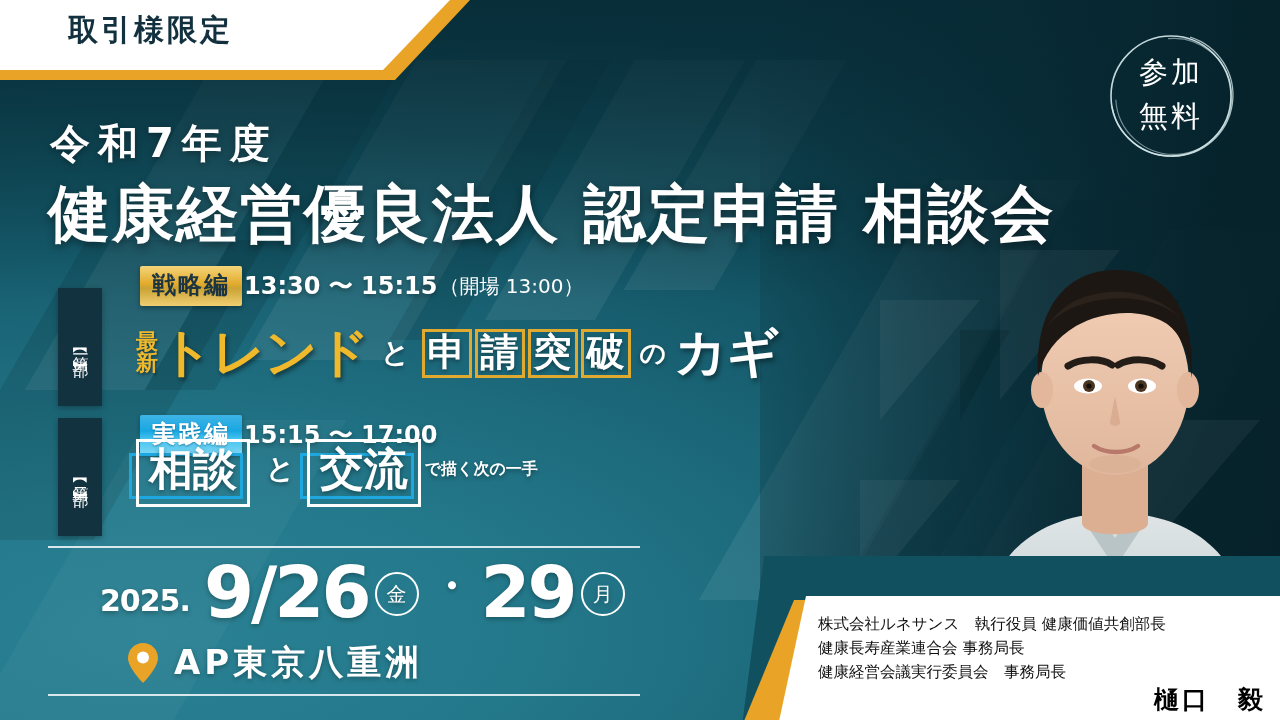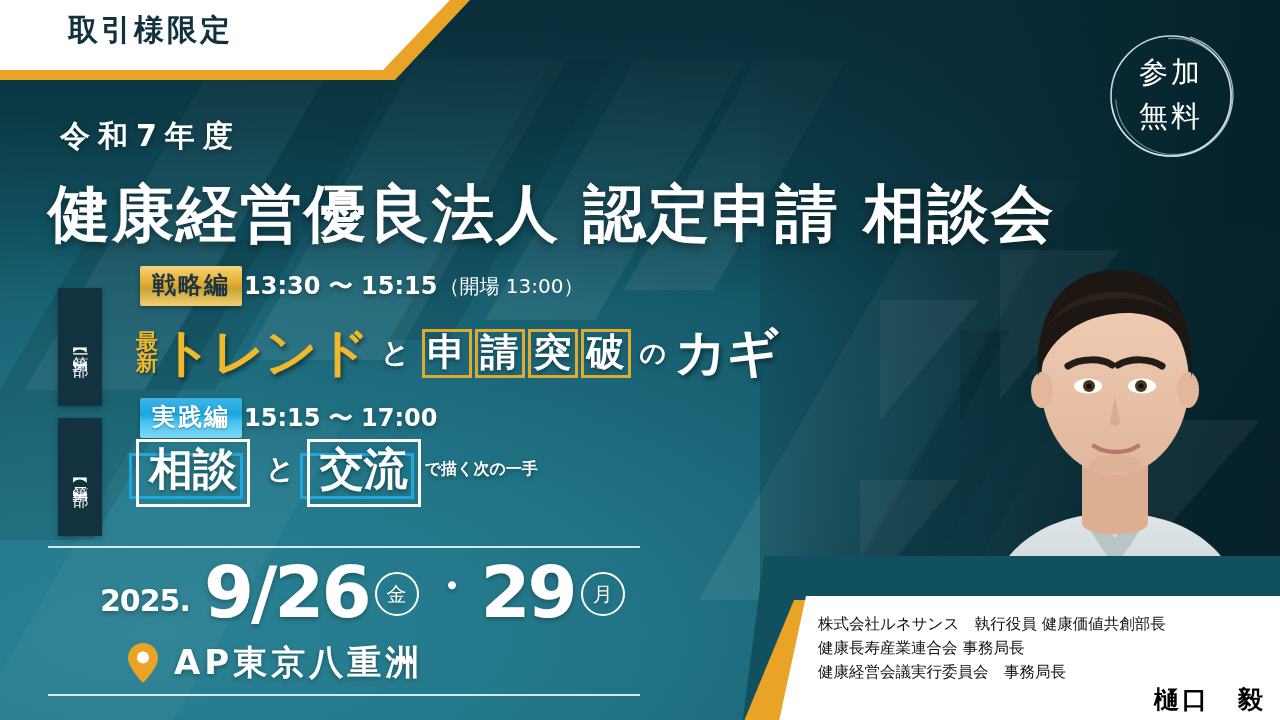--- a/index.html
+++ b/index.html
@@ -51,22 +51,22 @@
   .free-badge svg{position:absolute;inset:0;}
   .free-badge .ft{
     position:absolute;inset:0;display:flex;flex-direction:column;
     align-items:center;justify-content:center;gap:4px;
     color:#fff;font-size:29px;letter-spacing:3px;font-weight:400;
     font-family:"DejaVu Sans",sans-serif;
   }
 
   
   .reiwa{
-    position:absolute;left:60px;top:116px;
-    font-size:30px;font-weight:700;color:#fff;letter-spacing:8px;
+    position:absolute;left:50px;top:116px;
+    font-size:40px;font-weight:700;color:#fff;letter-spacing:8px;
     font-family:"DejaVu Sans",sans-serif;
     text-shadow:0 2px 6px rgba(0,0,0,.35);
   }
   .main-title{
     position:absolute;left:48px;top:172px;
     font-size:62px;font-weight:700;color:#fff;letter-spacing:2px;
     font-family:"DejaVu Sans",sans-serif;
     text-shadow:0 3px 9px rgba(0,0,0,.45);
     white-space:nowrap;
   }
@@ -97,21 +97,21 @@
   }
   .badge.cyan{
     background:linear-gradient(180deg,#3fb4e6 0%,#18a7e2 40%,#46c3ef 60%,#7fd8f5 100%);
     color:#ffffff;
     text-shadow:0 1px 2px rgba(0,60,90,.5);
     box-shadow:0 2px 5px rgba(0,0,0,.3);
   }
 
   .time-row{position:absolute;display:flex;align-items:center;gap:2px;white-space:nowrap;}
   .time-row.r1{left:140px;top:266px;}
-  .time-row.r2{left:140px;top:398px;}
+  .time-row.r2{left:140px;top:415px;}
   .time-txt{
     font-size:24px;font-weight:700;color:#fff;letter-spacing:0px;
     font-family:"DejaVu Sans",sans-serif;
     text-shadow:0 2px 5px rgba(0,0,0,.35);
   }
   .open-txt{
     font-size:20px;color:#fff;font-weight:400;letter-spacing:0px;
     font-family:"DejaVu Sans",sans-serif;
   }
 

